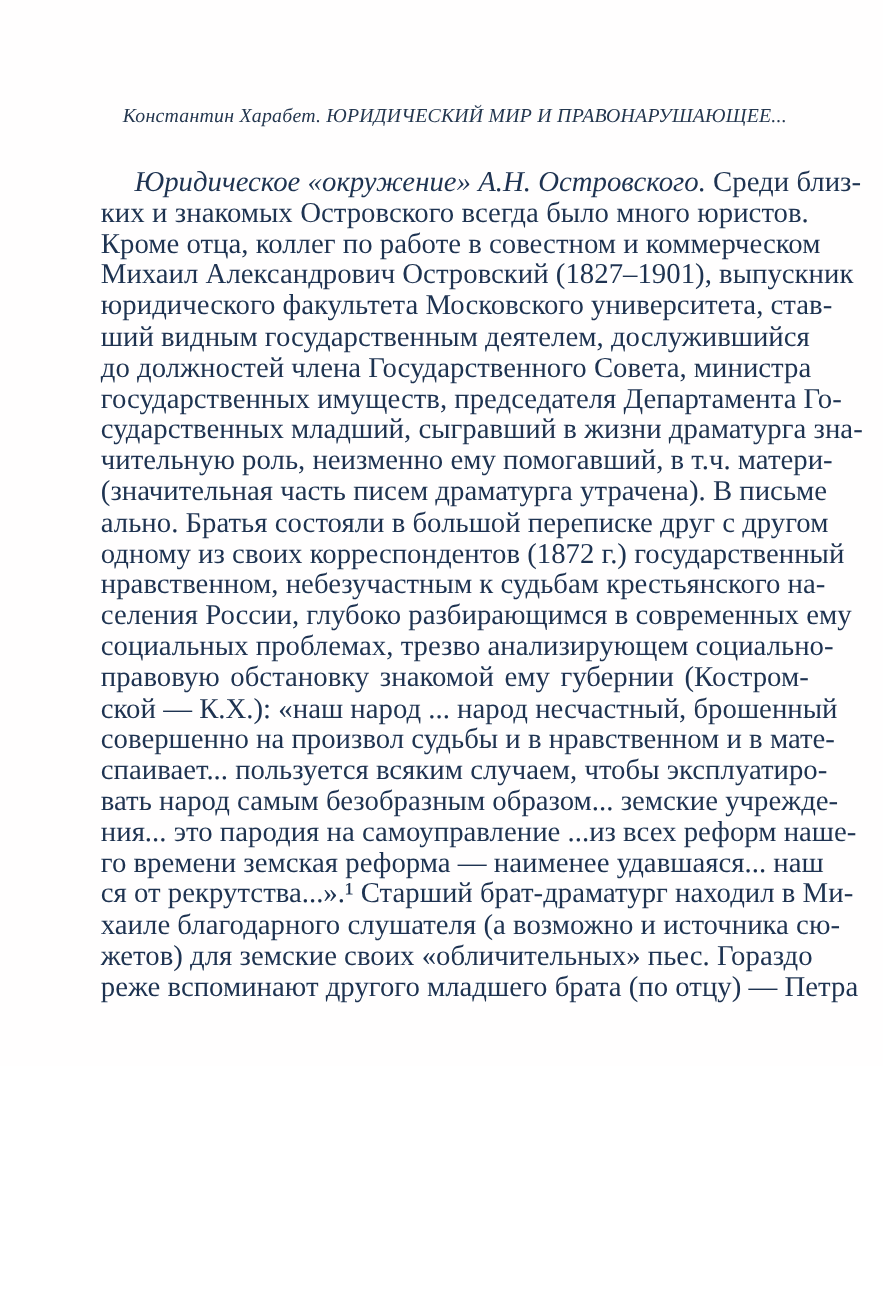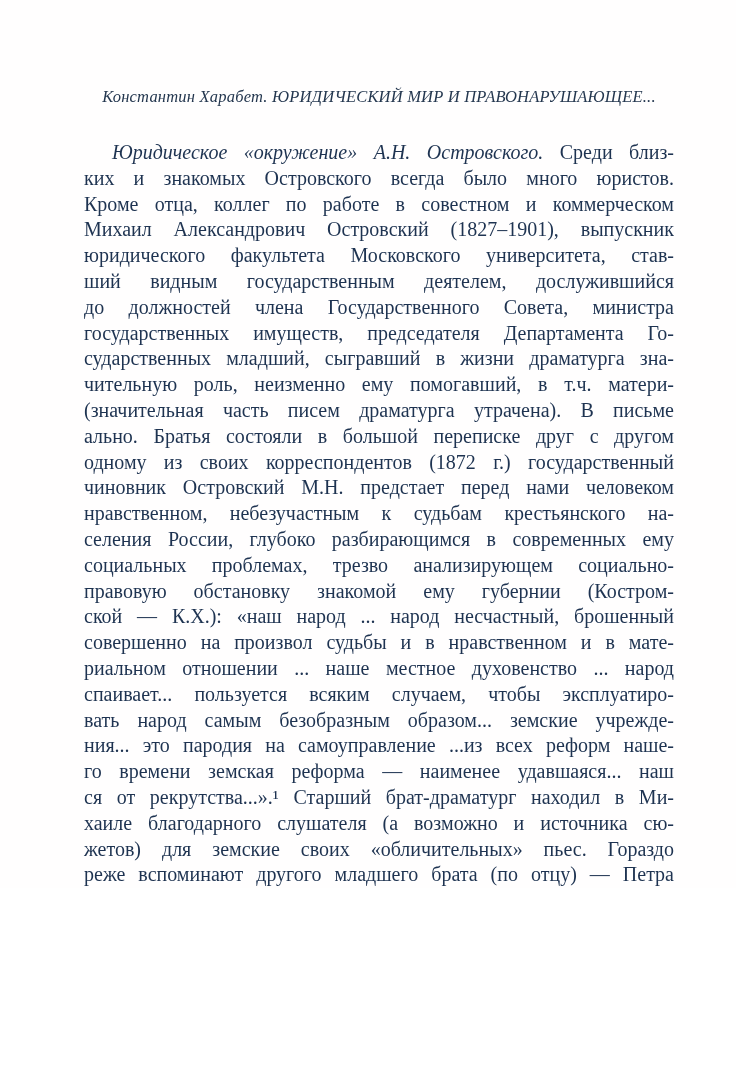--- a/index.html
+++ b/index.html
@@ -29,21 +29,21 @@
     line-height: 20px;
     letter-spacing: 0.2px;
     white-space: nowrap;
     color: #24374f;
   }
   .body-text {
     position: absolute;
     top: 140px;
     left: 84px;
     width: 590px;
-    font-size: 20px;
+    font-size: 24px;
     line-height: 25.8px;
     color: #1e3351;
   }
   .line {
     text-align: justify;
     text-align-last: justify;
     white-space: nowrap;
     height: 25.8px;
     overflow: visible;
   }
@@ -101,28 +101,26 @@
         <div class="line">Михаил Александрович Островский (1827–1901), выпускник</div>
         <div class="line">юридического факультета Московского университета, став-</div>
         <div class="line">ший видным государственным деятелем, дослужившийся</div>
         <div class="line">до должностей члена Государственного Совета, министра</div>
         <div class="line">государственных имуществ, председателя Департамента Го-</div>
         <div class="line">сударственных младший, сыгравший в жизни драматурга зна-</div>
         <div class="line">чительную роль, неизменно ему помогавший, в т.ч. матери-</div>
         <div class="line">(значительная часть писем драматурга утрачена). В письме</div>
         <div class="line">ально. Братья состояли в большой переписке друг с другом</div>
         <div class="line">одному из своих корреспондентов (1872 г.) государственный</div>
-        <div class="line">чиновник Островский М.Н. предстает перед нами человеком</div>
         <div class="line">нравственном, небезучастным к судьбам крестьянского на-</div>
         <div class="line">селения России, глубоко разбирающимся в современных ему</div>
         <div class="line">социальных проблемах, трезво анализирующем социально-</div>
         <div class="line">правовую обстановку знакомой ему губернии (Костром-</div>
         <div class="line">ской — К.Х.): «наш народ ... народ несчастный, брошенный</div>
         <div class="line">совершенно на произвол судьбы и в нравственном и в мате-</div>
-        <div class="line">риальном отношении ... наше местное духовенство ... народ</div>
         <div class="line">спаивает... пользуется всяким случаем, чтобы эксплуатиро-</div>
         <div class="line">вать народ самым безобразным образом... земские учрежде-</div>
         <div class="line">ния... это пародия на самоуправление ...из всех реформ наше-</div>
         <div class="line">го времени земская реформа — наименее удавшаяся... наш</div>
         <div class="line">ся от рекрутства...».¹ Старший брат-драматург находил в Ми-</div>
         <div class="line">хаиле благодарного слушателя (а возможно и источника сю-</div>
         <div class="line">жетов) для земские своих «обличительных» пьес. Гораздо</div>
         <div class="line">реже вспоминают другого младшего брата (по отцу) — Петра</div>
       </div>
   </div>

